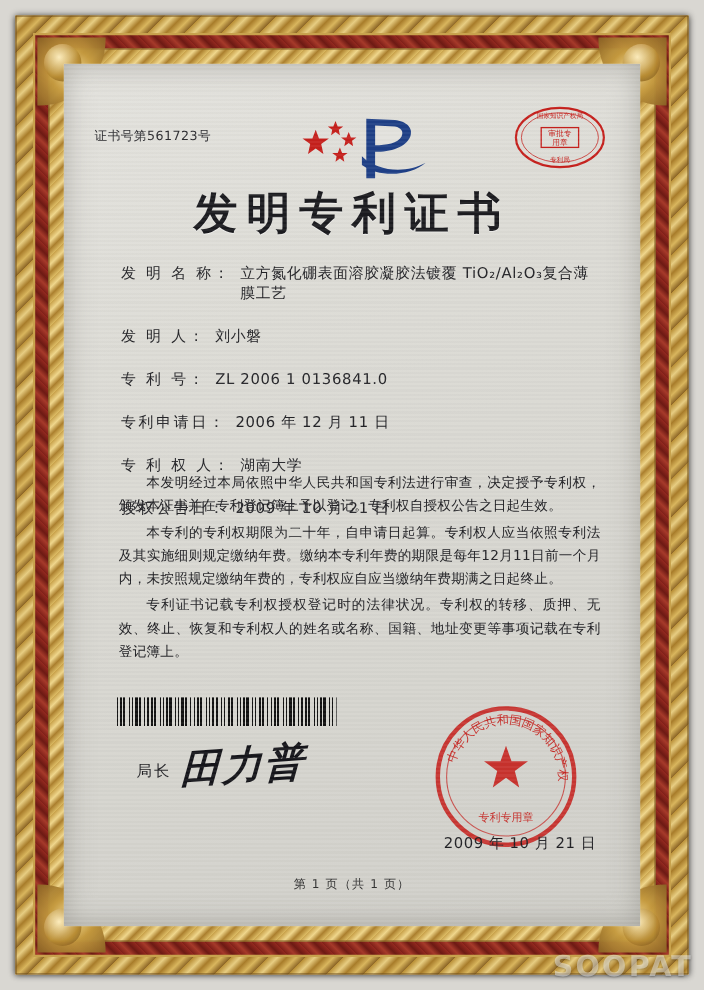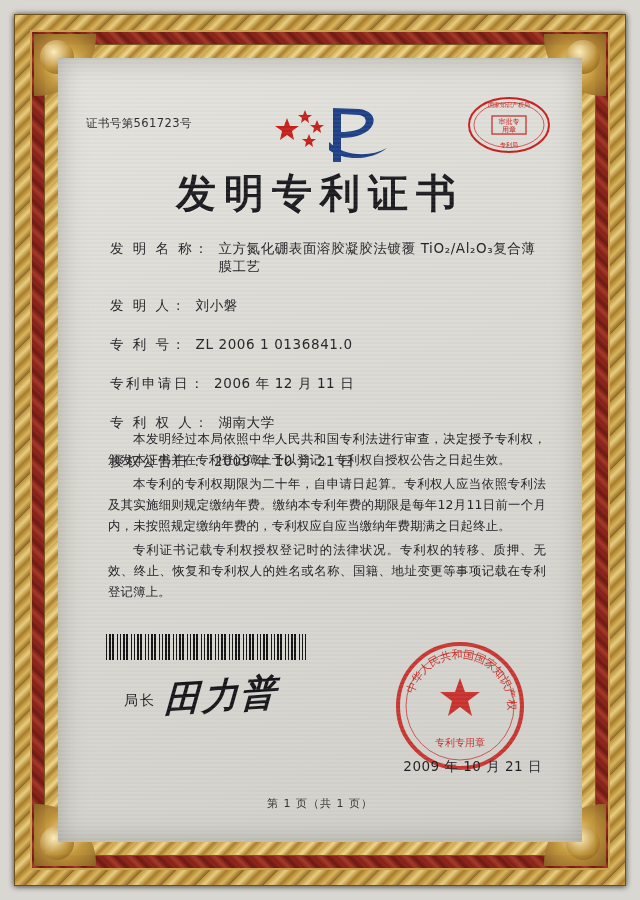--- a/index.html
+++ b/index.html
@@ -382,13 +382,14 @@
         </text>
         <text x="68" y="108" font-size="10" fill="#c5201c" text-anchor="middle" font-family="DejaVu Sans" opacity=".9">专利专用章</text>
       </svg>
     </div>
 
     <div class="grant-date">2009 年 10 月 21 日</div>
 
     <div class="page-no">第 1 页（共 1 页）</div>
   </div>
 
+  <div class="watermark">SOOPAT</div>
 </div>
 
 </body></html>

